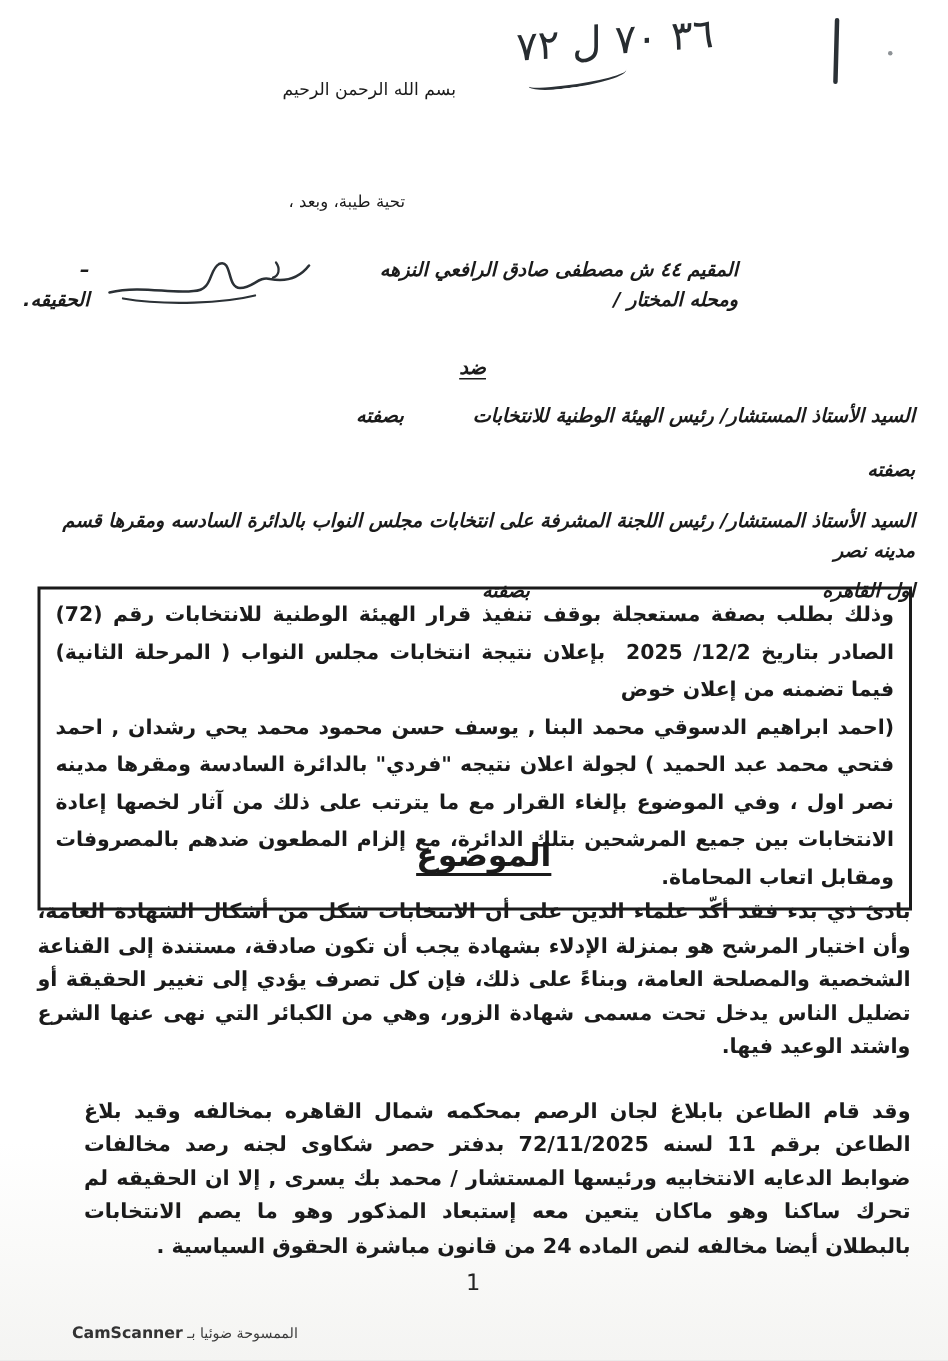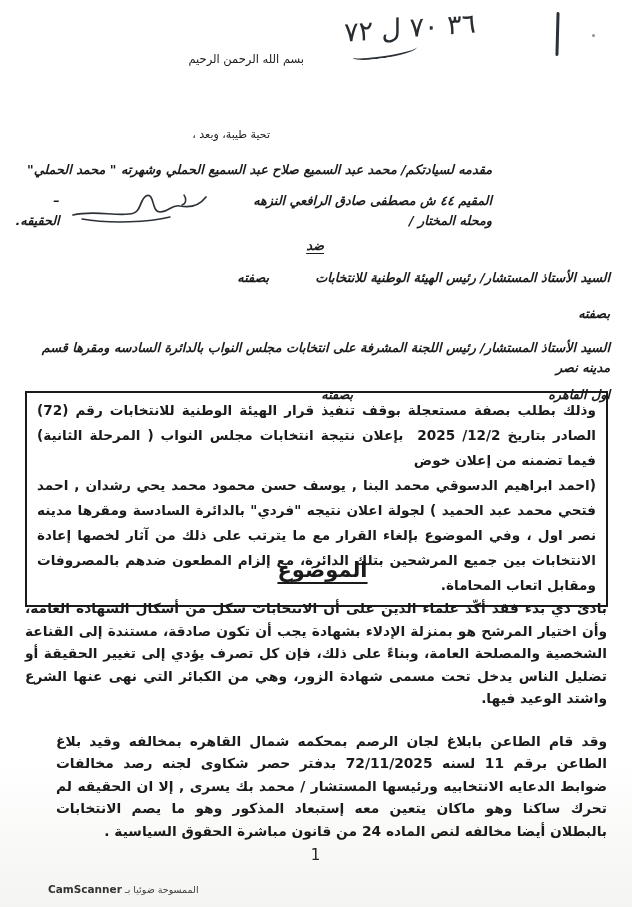--- a/index.html
+++ b/index.html
@@ -101,21 +101,20 @@
 
   <div class="handwritten">٣٦ ٧٠ ل ٧٢</div>
   <div class="hand-underline"></div>
   <div class="pen-stroke"></div>
   <div class="pen-dot"></div>
 
   <div class="basmala">بسم الله الرحمن الرحيم</div>
   <div class="greeting">تحية طيبة، وبعد ،</div>
 
   <div class="presenter">
-    <div>مقدمه لسيادتكم/ محمد عبد السميع صلاح عبد السميع الحملي وشهرته " محمد الحملي"</div>
     <div class="presenter-line2">
       <span>المقيم ٤٤ ش مصطفى صادق الرافعي النزهه ومحله المختار /</span>
       <span class="sig">
         <svg width="150" height="38" viewBox="0 0 150 38" xmlns="http://www.w3.org/2000/svg">
           <path d="M140 10 C133 19 124 21 114 19 C106 17 103 25 94 25 C85 25 89 5 80 9 C73 13 76 27 63 27 C47 29 28 23 7 28" fill="none" stroke="#2b3136" stroke-width="1.7" stroke-linecap="round"></path>
           <path d="M16 32 C45 37 84 35 104 30" fill="none" stroke="#2b3136" stroke-width="1.5" stroke-linecap="round"></path>
           <path d="M118 8 C121 12 120 17 116 18" fill="none" stroke="#2b3136" stroke-width="1.5" stroke-linecap="round"></path>
         </svg>
       </span>
       <span>– الحقيقه.</span>

